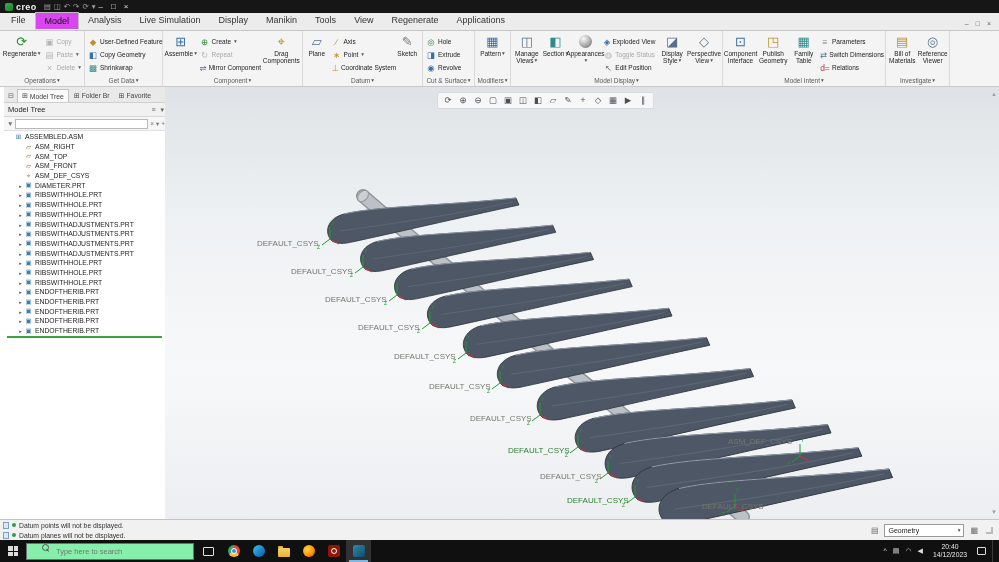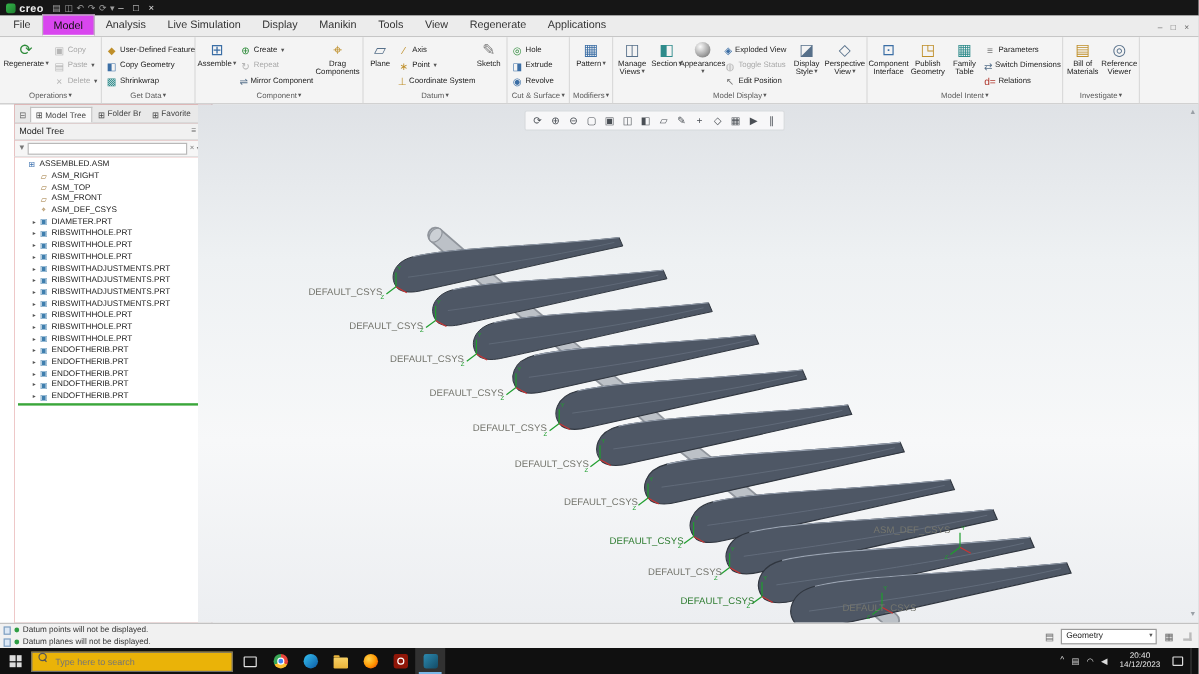--- a/index.html
+++ b/index.html
@@ -35,21 +35,21 @@
   .rb-small{display:flex;align-items:center;gap:2px;height:13px;font-size:6.5px;color:#222;white-space:nowrap;padding:0 2px;}
   .rb-small .ic{width:10px;text-align:center;font-size:8.5px;}
   .disabled{color:#a8a8a8 !important;}
   .disabled .ic{color:#b5b5b5 !important;}
   .caret{display:inline-block;}
   .caret::after{content:"▾";font-size:5.5px;color:#555;margin-left:1px;vertical-align:1px;}
   .c-green{color:#2e8b3a;} .c-blue{color:#3b6ea5;} .c-amber{color:#bf8f2a;}
   .c-gray{color:#7a7a7a;} .c-teal{color:#2e8b8b;} .c-red{color:#b03a30;} .c-slate{color:#57708a;}
 
   
-  .navpanel{position:absolute;left:12px;top:87px;width:165px;bottom:43px;background:#b91c1c;border-right:1px solid #a9a9a9;display:flex;flex-direction:column;}
+  .navpanel{position:absolute;left:4px;top:87px;width:165px;bottom:43px;background:#b91c1c;border-right:1px solid #a9a9a9;display:flex;flex-direction:column;}
   .ntabs{height:16px;background:#e9e9e9;border-bottom:1px solid #cfcfcf;display:flex;align-items:flex-end;padding-left:2px;gap:1px;}
   .nav-toggle{font-size:7px;color:#666;padding:0 2px 2px;}
   .ntab{font-size:6.8px;color:#444;padding:2px 4px 2px;display:flex;gap:2px;align-items:center;max-width:56px;overflow:hidden;white-space:nowrap;}
   .ntab.active{background:#fafafa;border:1px solid #c2c2c2;border-bottom:none;}
   .ntab .nic{font-size:7px;}
   .tree-header{height:14px;display:flex;align-items:center;background:#f1f1f1;border-bottom:1px solid #d8d8d8;padding:0 4px;}
   .tree-header .th-label{font-size:7.5px;color:#222;flex:1;}
   .th-ic{font-size:7px;color:#666;margin-left:5px;}
   .tree-search{height:14px;display:flex;align-items:center;gap:2px;padding:0 3px;background:#f6f6f6;border-bottom:1px solid #e0e0e0;}
   .ts-ic{font-size:6.5px;color:#777;}
@@ -83,21 +83,21 @@
   .status-right{display:flex;align-items:center;gap:6px;padding-right:6px;}
   .st-ic{font-size:8px;color:#666;}
   .sel-box{display:flex;align-items:center;justify-content:space-between;width:80px;height:13px;background:#fff;border:1px solid #9a9a9a;font-size:7px;color:#222;padding:0 3px;}
   .grip{width:7px;height:7px;border-right:2px solid #bbb;border-bottom:2px solid #bbb;margin-left:2px;}
 
   
   .taskbar{position:absolute;left:0;right:0;top:540px;height:22px;background:#101010;display:flex;align-items:center;}
   .start-btn{width:26px;height:22px;display:flex;align-items:center;justify-content:center;}
   .win-logo{width:10px;height:10px;display:grid;grid-template-columns:4.5px 4.5px;grid-template-rows:4.5px 4.5px;gap:1px;}
   .win-logo i{background:#dcdcdc;}
-  .search-box{width:168px;height:17px;background:#eab308;border:1px solid #6e6e6e;display:flex;gap:4px;padding:0 5px;margin-right:2px;}
+  .search-box{width:168px;height:17px;background:#86efac;border:1px solid #6e6e6e;display:flex;gap:4px;padding:0 15px;margin-right:2px;}
   .mag{position:relative;width:8px;height:8px;flex:0 0 auto;}
   .mag::before{content:"";position:absolute;left:0;top:0;width:5px;height:5px;border:1.2px solid #555;border-radius:50%;}
   .mag::after{content:"";position:absolute;left:5.4px;top:5.4px;width:3px;height:1.2px;background:#555;transform:rotate(45deg);transform-origin:0 0;}
   .search-box input{flex:1;border:none;background:transparent;font-size:7.5px;color:#444;outline:none;min-width:0;}
   .apps{display:flex;}
   .app{width:25px;height:22px;display:flex;align-items:center;justify-content:center;position:relative;}
   .app.active{background:rgba(255,255,255,.14);}
   .app.active::after{content:"";position:absolute;bottom:0;left:3px;right:3px;height:2px;background:#7ab8e8;}
   .app .gl{width:12px;height:12px;border-radius:2px;position:relative;}
   [data-icon="taskview"] .gl{width:11px;height:9px;border:1px solid #e3e3e3;border-radius:1px;background:transparent;}

